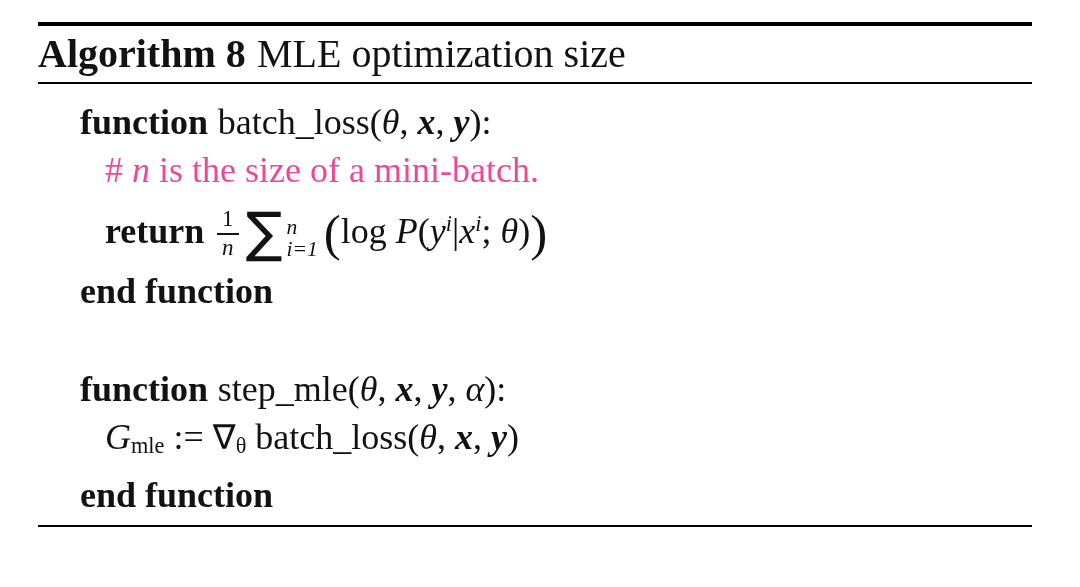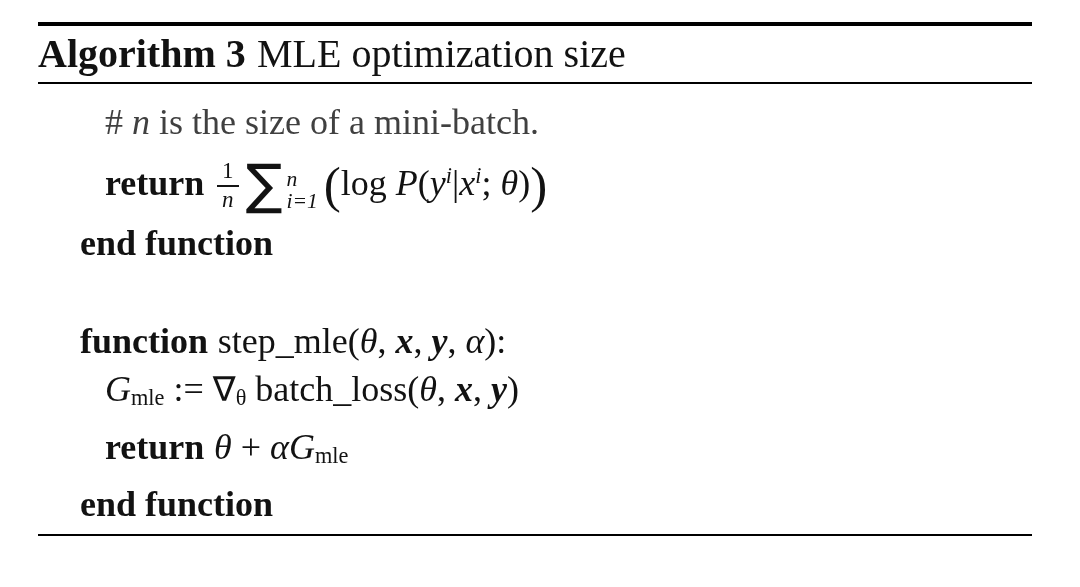--- a/index.html
+++ b/index.html
@@ -18,21 +18,21 @@
   .algo-header .kw { margin-right: 0.28em; }
   .kw { font-weight: bold; }
   .it { font-style: italic; }
   .bi { font-style: italic; font-weight: bold; }
   .algo-body { padding: 14px 0 6px 0; font-size: 36px; }
   .line { line-height: 48px; white-space: pre; }
   .lvl1 { padding-left: 42px; }
   .lvl2 { padding-left: 67px; }
   .line-blank { height: 50px; }
   .line-return-math { padding-top: 6px; padding-bottom: 6px; }
-  .comment { color: #404040; }
+  .comment { color: #ec4899; }
   .kw-sp { margin-right: 0.27em; }
   
   .frac {
     display: inline-block; text-align: center; vertical-align: -0.52em;
     font-size: 0.64em; line-height: 1.12; margin: 0 3px;
   }
   .frac-num { display: block; padding: 0 5px 1px; border-bottom: 2px solid #141414; }
   .frac-den { display: block; font-style: italic; }
   
   .sum { display: inline-flex; align-items: center; vertical-align: -0.22em; margin: 0 6px 0 4px; }
@@ -48,40 +48,40 @@
   .sub { font-size: 0.62em; vertical-align: -0.2em; }
   .nabla { font-family: "DejaVu Sans", sans-serif; font-size: 0.95em; }
 </style>
 </head>
 <body>
 
 <div class="algo">
 
   <div class="rule rule-thick"></div>
 
-  <div class="algo-header"><span class="kw">Algorithm 3</span><span>MLE optimization size</span></div>
+  <div class="algo-header"><span class="kw">Algorithm 8</span><span>MLE optimization size</span></div>
 
   <div class="rule rule-thin"></div>
 
   <div class="algo-body">
 
+    <div class="line lvl1"><span class="kw kw-sp">function</span><span>batch_loss(</span><span class="it">θ</span><span>, </span><span class="bi">x</span><span>, </span><span class="bi">y</span><span>):</span></div>
 
     <div class="line lvl2 comment"><span># </span><span class="it">n</span><span> is the size of a mini-batch.</span></div>
 
     <div class="line lvl2 line-return-math"><span class="kw kw-sp">return</span><span class="frac"><span class="frac-num">1</span><span class="frac-den">n</span></span><span class="sum"><span class="sigma">∑</span><span class="sum-limits"><span>n</span><span>i=1</span></span></span><span class="bigp">(</span><span>log </span><span class="it">P</span><span>(</span><span class="it">y</span><span class="sup">i</span><span>|</span><span class="it">x</span><span class="sup">i</span><span>; </span><span class="it">θ</span><span>)</span><span class="bigp">)</span></div>
 
     <div class="line lvl1"><span class="kw">end function</span></div>
 
     <div class="line-blank"></div>
 
     <div class="line lvl1"><span class="kw kw-sp">function</span><span>step_mle(</span><span class="it">θ</span><span>, </span><span class="bi">x</span><span>, </span><span class="bi">y</span><span>, </span><span class="it">α</span><span>):</span></div>
 
     <div class="line lvl2"><span class="it">G</span><span class="sub">mle</span><span> := </span><span class="nabla">∇</span><span class="sub">θ</span><span> batch_loss(</span><span class="it">θ</span><span>, </span><span class="bi">x</span><span>, </span><span class="bi">y</span><span>)</span></div>
 
-    <div class="line lvl2"><span class="kw kw-sp">return</span><span class="it">θ</span><span> + </span><span class="it">α</span><span class="it">G</span><span class="sub">mle</span></div>
 
     <div class="line lvl1"><span class="kw">end function</span></div>
 
   </div>
 
   <div class="rule rule-thin"></div>
 
 </div>
 
 </body></html>

